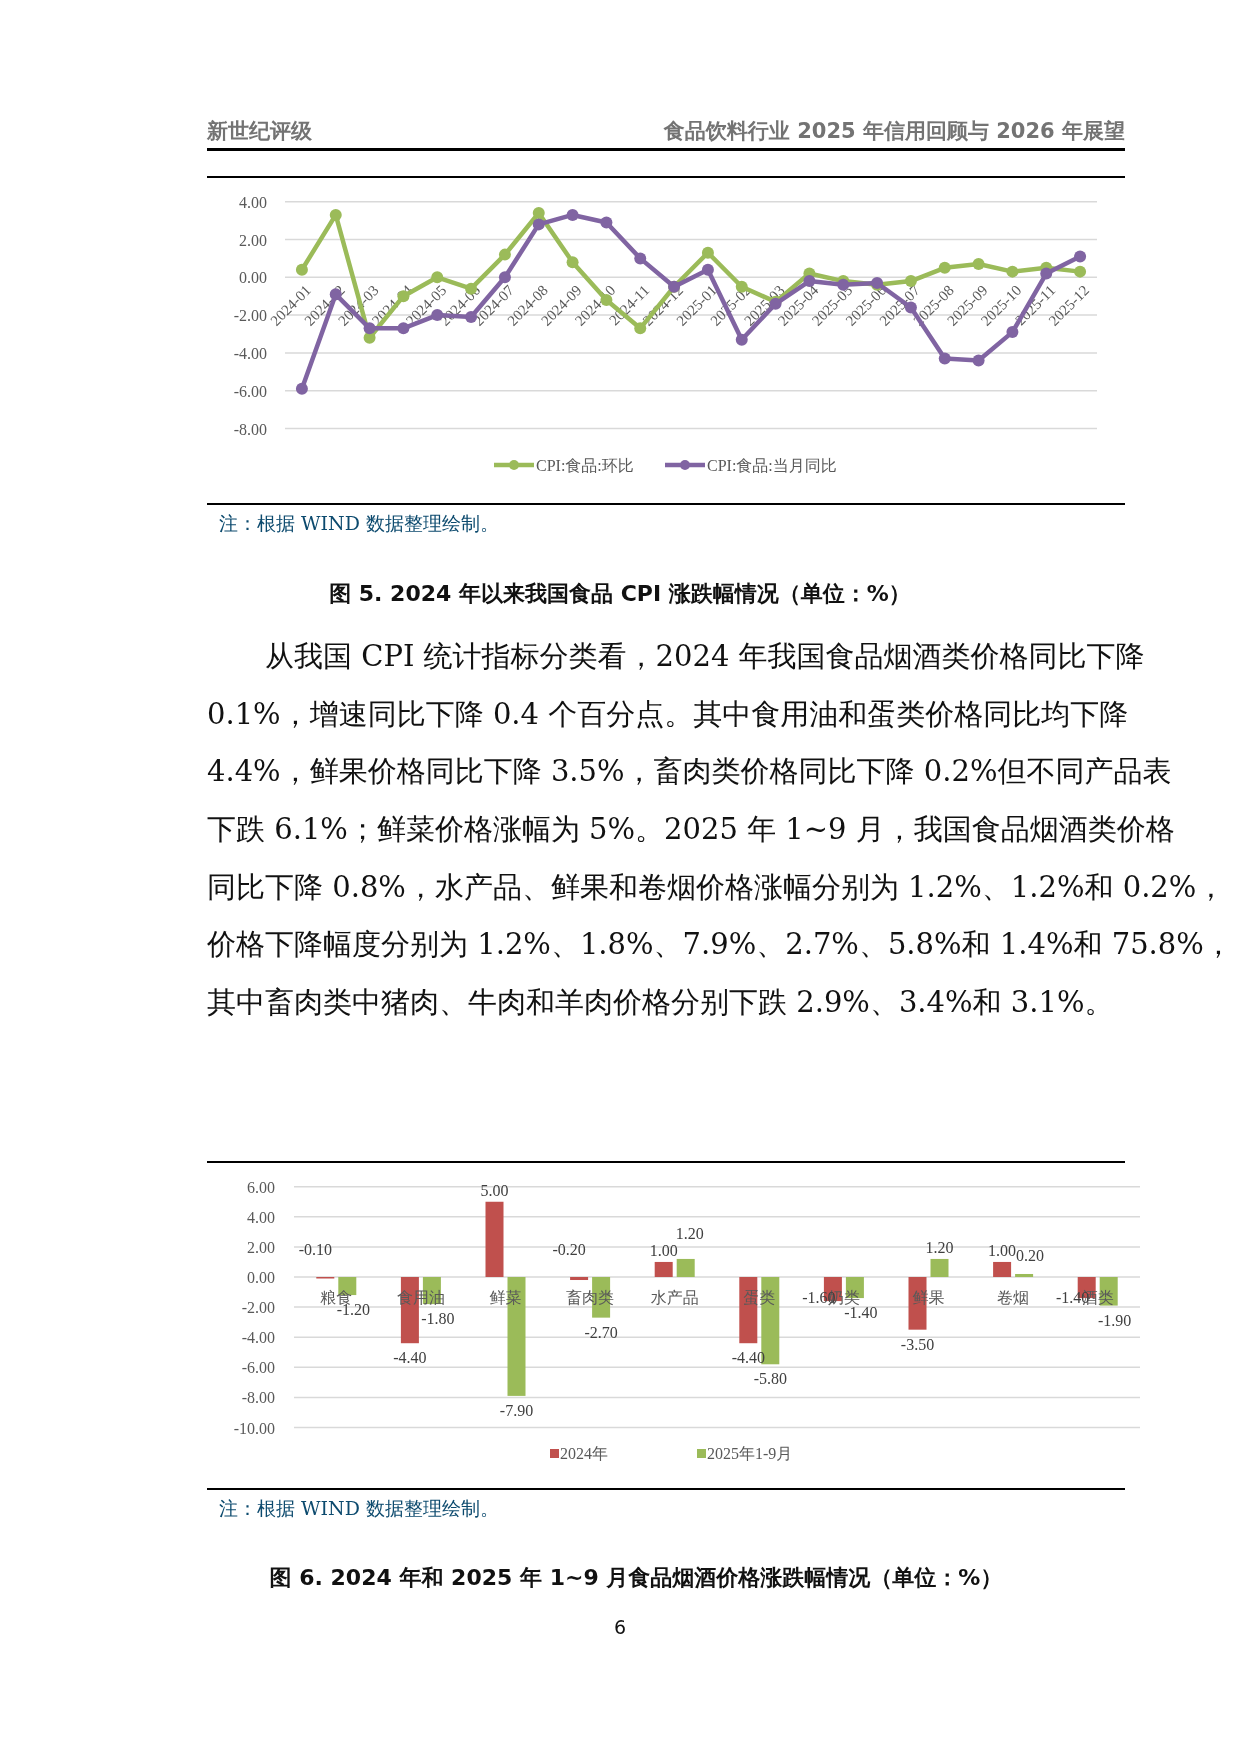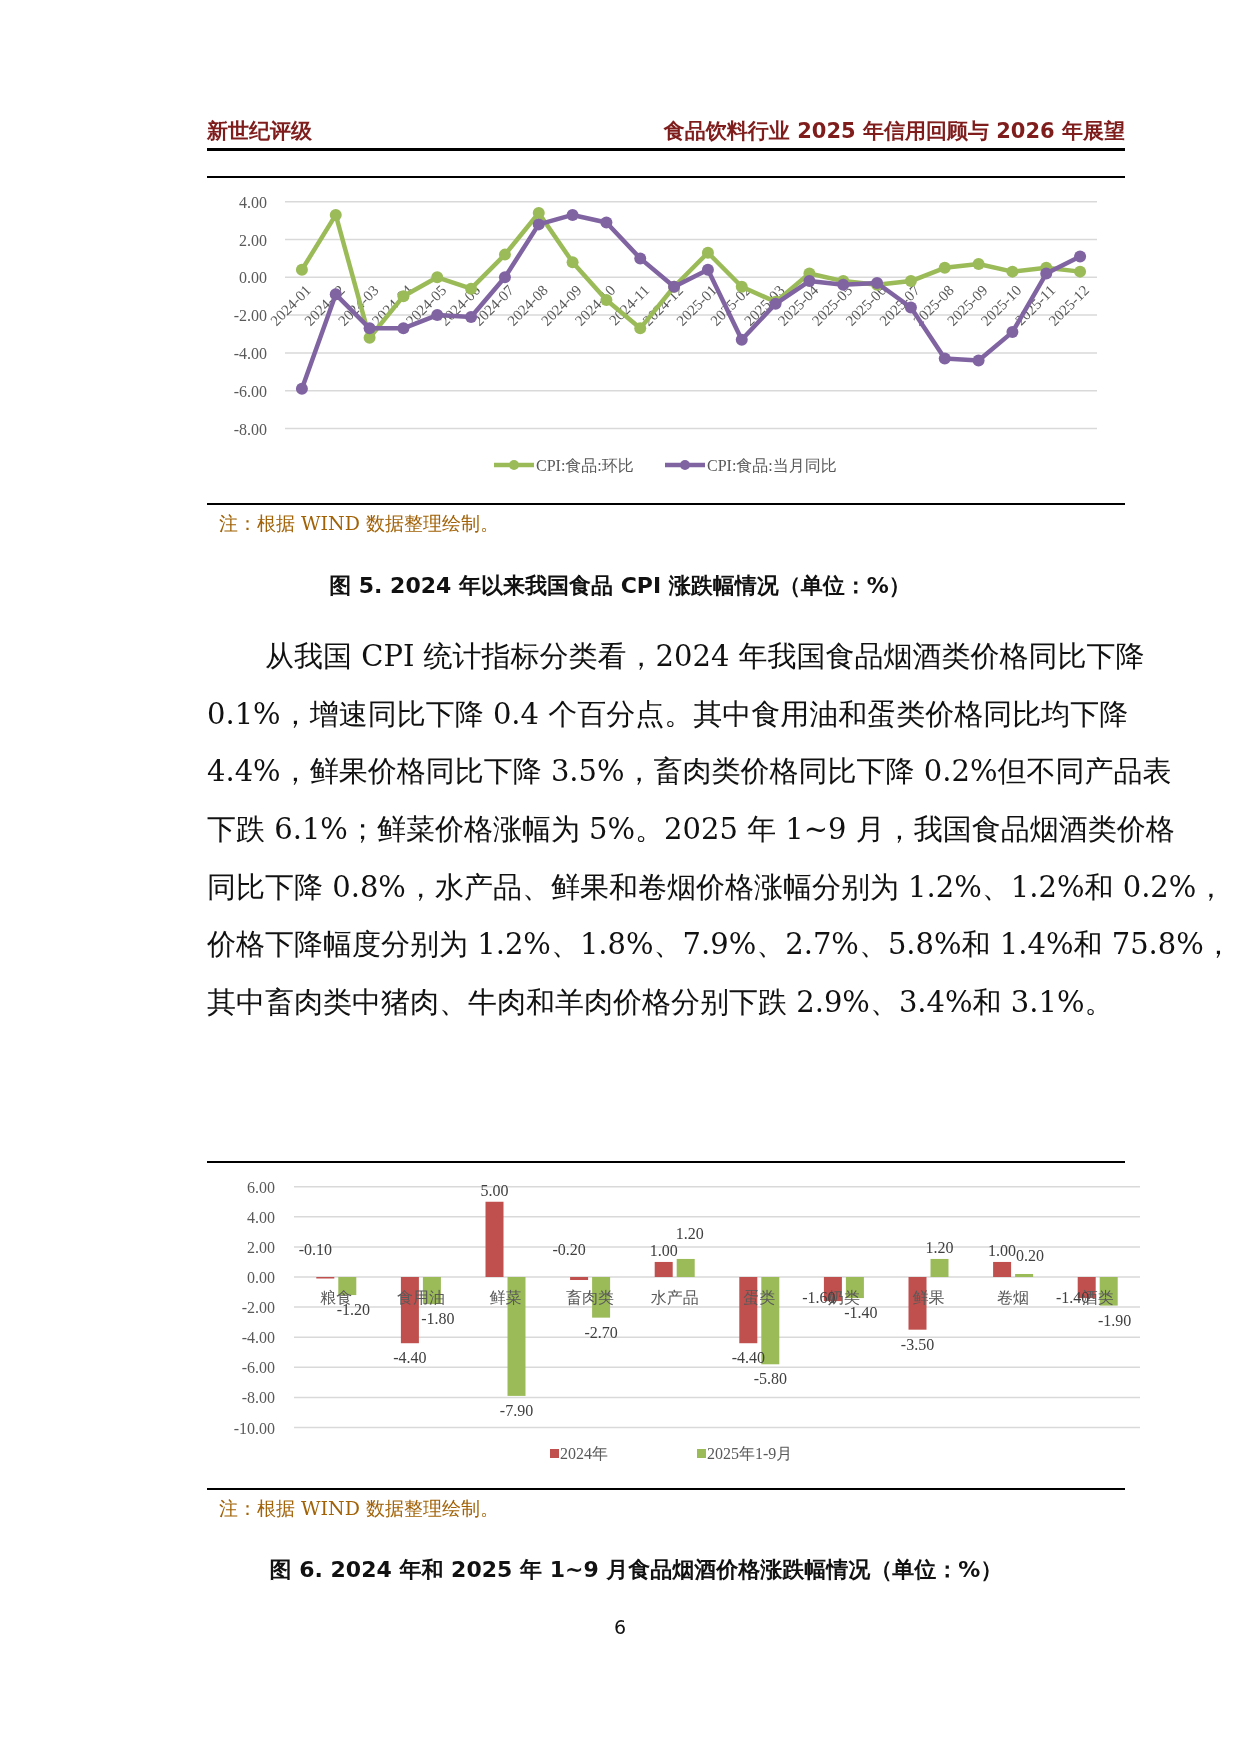--- a/index.html
+++ b/index.html
@@ -1,22 +1,22 @@
 <!DOCTYPE html>
 <html><head>
 <meta charset="utf-8">
 <style>
   html, body { margin:0; padding:0; background:#ffffff; }
   body { width:1240px; height:1753px; position:relative; overflow:hidden;
          font-family:"DejaVu Serif", "Liberation Serif", serif; color:#111; }
   .abs { position:absolute; }
-  .hdr { font-family:"DejaVu Sans", "Liberation Sans", sans-serif; font-size:21px; font-weight:bold; color:#7f1d1d; }
+  .hdr { font-family:"DejaVu Sans", "Liberation Sans", sans-serif; font-size:21px; font-weight:bold; color:#737373; }
   .rule { position:absolute; left:207px; width:918px; background:#000; }
-  .note { font-size:19px; color:#a16207; }
-  .caption { font-family:"DejaVu Sans", "Liberation Sans", sans-serif; font-size:22px; font-weight:bold; width:1240px; text-align:center; left:0; }
+  .note { font-size:19px; color:#0c4a6e; }
+  .caption { font-family:"DejaVu Sans", "Liberation Sans", sans-serif; font-size:22px; font-weight:bold; width:1240px; text-align:center; left:0;margin-top:8px; }
   .para { left:207px; width:918px; font-size:29px; line-height:57.7px; text-align:justify; text-align-last:justify; }
   .para .line { display:block; height:57.7px; white-space:nowrap; text-align-last:justify; text-align:justify; }
   .para .line.last { text-align-last:left; }
   svg text { font-family:"Liberation Serif", "DejaVu Serif", serif; }
   .pagenum { font-family:"DejaVu Sans", "Liberation Sans", sans-serif; font-size:19px; left:0; width:1240px; text-align:center; }
 </style>
 </head>
 <body>
 
 <div class="abs hdr" style="left:207px; top:117px;">新世纪评级</div>

